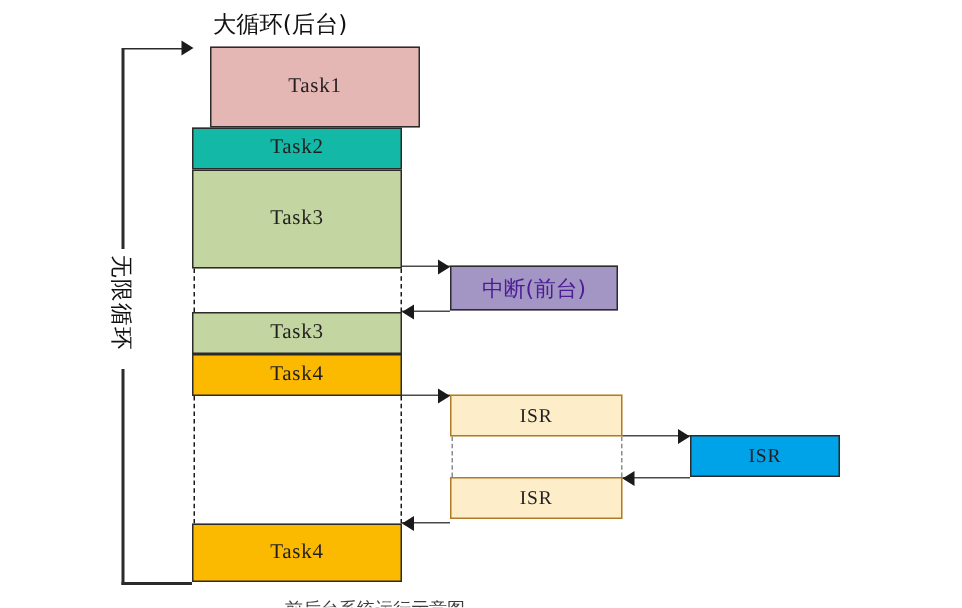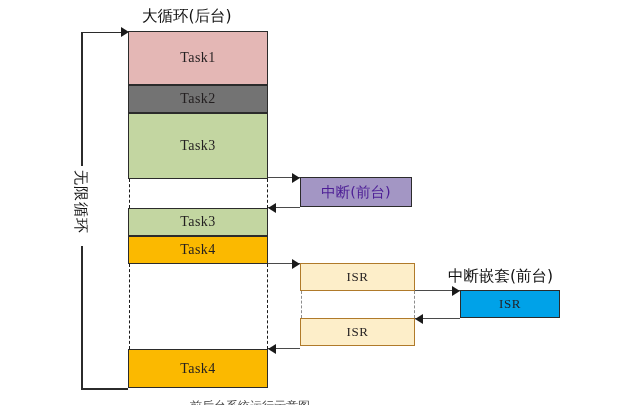--- a/index.html
+++ b/index.html
@@ -51,23 +51,23 @@
   <div class="hline" style="left:82px;top:31.5px;width:40px;height:1.6px;"></div>
   <div class="arrow-r" style="left:121px;top:27px;"></div>
 
   <div class="vline" style="left:81px;top:31.5px;width:1.6px;height:358px;"></div>
 
   <div class="hline" style="left:81px;top:388px;width:47px;height:1.6px;"></div>
 
   <div style="position:absolute;left:73px;top:166px;width:17px;height:80px;background:#fff;"></div>
   <div class="vtext" style="left:90px;top:170px;">无限循环</div>
 
-  <div class="box" style="left:128px;top:31px;width:140px;height:54px;background:#e4b7b5;">Task1</div>
+  <div class="box" style="left:140px;top:31px;width:140px;height:54px;background:#e4b7b5;">Task1</div>
 
-  <div class="box" style="left:128px;top:85px;width:140px;height:28px;background:#737373;">Task2</div>
+  <div class="box" style="left:128px;top:85px;width:140px;height:28px;background:#14b8a6;">Task2</div>
 
   <div class="box" style="left:128px;top:113px;width:140px;height:66px;background:#c3d6a1;">Task3</div>
 
   <div class="dash-v" style="left:128.5px;top:179px;height:29px;"></div>
   <div class="dash-v" style="left:267px;top:179px;height:29px;"></div>
 
   <div class="box" style="left:128px;top:208px;width:140px;height:28px;background:#c3d6a1;">Task3</div>
 
   <div class="box" style="left:128px;top:236px;width:140px;height:28px;background:#fbb900;">Task4</div>
 
@@ -90,21 +90,20 @@
   <div class="isrbox" style="left:300px;top:263px;width:115px;height:28px;background:#fdeec9;">ISR</div>
 
   <div class="dash-v" style="left:300.5px;top:291px;height:27px;border-left-color:#8c8c8c;"></div>
   <div class="dash-v" style="left:414px;top:291px;height:27px;border-left-color:#8c8c8c;"></div>
 
   <div class="isrbox" style="left:300px;top:318px;width:115px;height:28px;background:#fdeec9;">ISR</div>
 
   <div class="gline" style="left:268px;top:348px;width:32px;height:1.4px;"></div>
   <div class="arrow-l" style="left:268px;top:344px;"></div>
 
-  <div class="lbl" style="left:448px;top:266px;">中断嵌套(前台)</div>
 
   <div class="gline" style="left:415px;top:290px;width:45px;height:1.4px;"></div>
   <div class="arrow-r" style="left:452px;top:286px;"></div>
 
   <div class="box" style="left:460px;top:290px;width:100px;height:28px;background:#00a2e8;
                           border-color:#2b2b2b;font-size:13px;letter-spacing:.6px;">ISR</div>
 
   <div class="gline" style="left:415px;top:318px;width:45px;height:1.4px;"></div>
   <div class="arrow-l" style="left:415px;top:314px;"></div>
 

